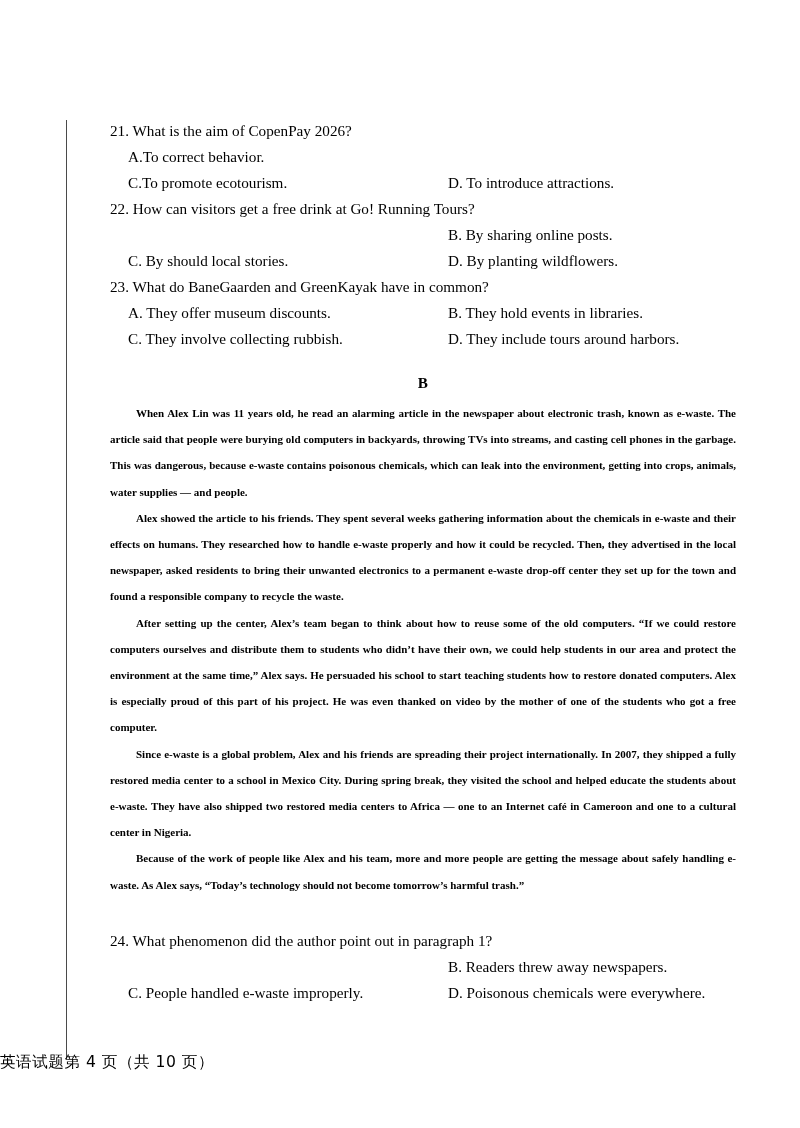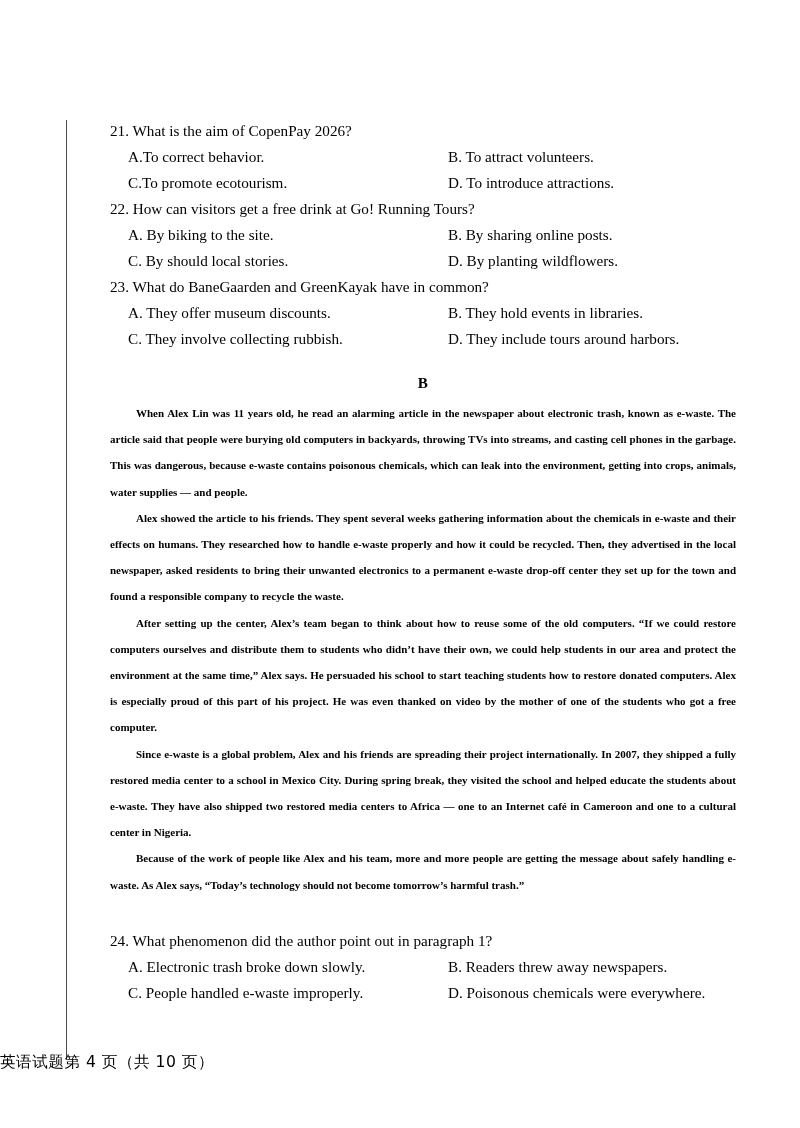--- a/index.html
+++ b/index.html
@@ -110,32 +110,30 @@
 <div id="page">
 
   <div id="margin-rule"></div>
 
   <div id="content">
 
     <div class="question">
       <p class="q-stem">21. What is the aim of CopenPay 2026?</p>
       <div class="q-options">
         <span class="opt col-left">A.To correct behavior.</span>
-        <span class="opt col-right">B. To attract volunteers.</span>
       </div>
       <div class="q-options">
         <span class="opt col-right">D. To introduce attractions.</span>
         <span class="opt col-left">C.To promote ecotourism.</span>
       </div>
     </div>
 
     <div class="question">
       <p class="q-stem">22. How can visitors get a free drink at Go! Running Tours?</p>
       <div class="q-options">
-        <span class="opt col-left">A. By biking to the site.</span>
         <span class="opt col-right">B. By sharing online posts.</span>
       </div>
       <div class="q-options">
         <span class="opt col-left">C. By should local stories.</span>
         <span class="opt col-right">D. By planting wildflowers.</span>
       </div>
     </div>
 
     <div class="question">
       <p class="q-stem">23. What do BaneGaarden and GreenKayak have in common?</p>
@@ -157,21 +155,20 @@
       <p>After setting up the center, Alex’s team began to think about how to reuse some of the old computers. “If we could restore computers ourselves and distribute them to students who didn’t have their own, we could help students in our area and protect the environment at the same time,” Alex says. He persuaded his school to start teaching students how to restore donated computers. Alex is especially proud of this part of his project. He was even thanked on video by the mother of one of the students who got a free computer.</p>
       <p>Since e-waste is a global problem, Alex and his friends are spreading their project internationally. In 2007, they shipped a fully restored media center to a school in Mexico City. During spring break, they visited the school and helped educate the students about e-waste. They have also shipped two restored media centers to Africa — one to an Internet café in Cameroon and one to a cultural center in Nigeria.</p>
       <p>Because of the work of people like Alex and his team, more and more people are getting the message about safely handling e-waste. As Alex says, “Today’s technology should not become tomorrow’s harmful trash.”</p>
     </div>
 
     <div class="gap-before-q"></div>
 
     <div class="question">
       <p class="q-stem">24. What phenomenon did the author point out in paragraph 1?</p>
       <div class="q-options">
-        <span class="opt col-left">A. Electronic trash broke down slowly.</span>
         <span class="opt col-right">B. Readers threw away newspapers.</span>
       </div>
       <div class="q-options">
         <span class="opt col-left">C. People handled e-waste improperly.</span>
         <span class="opt col-right">D. Poisonous chemicals were everywhere.</span>
       </div>
     </div>
 
   </div>
 

